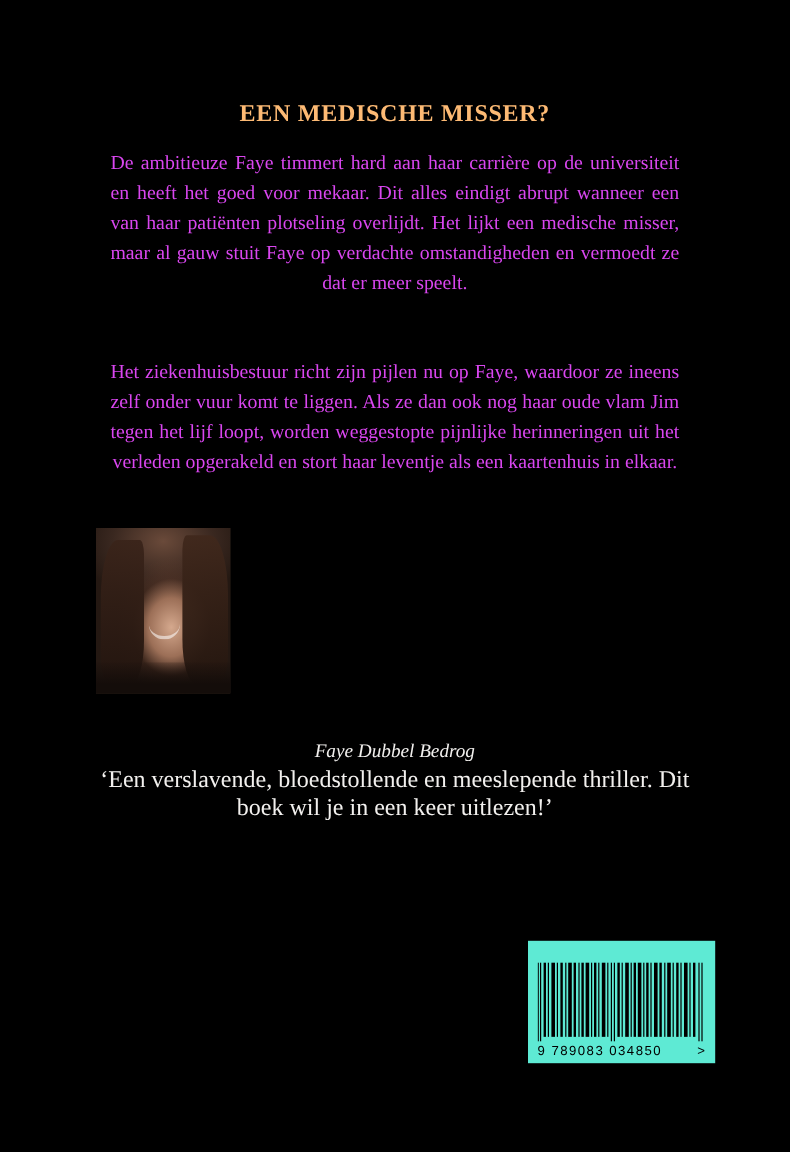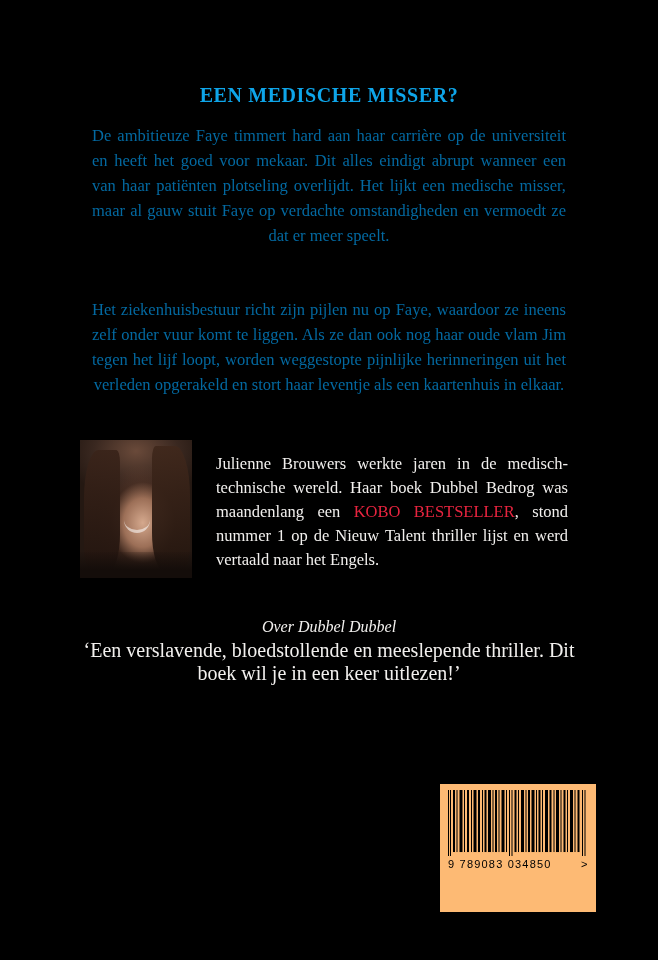--- a/index.html
+++ b/index.html
@@ -17,38 +17,38 @@
   .page {
     position: relative;
     width: 658px;
     height: 960px;
     background: #000000;
   }
 
   
   .heading {
     text-align: center;
-    color: #0ea5e9;
+    color: #fdba74;
     font-family: "Liberation Serif", serif;
     font-weight: bold;
     font-size: 20px;
     letter-spacing: 0.6px;
   }
   #heading-1 { position: absolute; left: 0; right: 0; top: 84px; }
   #heading-2 { position: absolute; left: 0; right: 0; top: 258px; }
 
   
   .body-par {
     position: absolute;
     left: 92px;
     width: 474px;
     text-align: center;
     font-size: 16.5px;
     line-height: 25px;
-    color: #0369a1;
+    color: #d946ef;
     text-align: justify;
     text-align-last: center;
   }
   #par-1 { top: 123px; }
   #par-2 { top: 297px; }
 
   
   .author-photo {
     position: absolute;
     left: 80px;
@@ -139,23 +139,23 @@
     line-height: 22px;
     margin-top: 1px;
   }
 
   
   .barcode-box {
     position: absolute;
     left: 440px;
     top: 784px;
     width: 156px;
-    height: 128px;
-    background: #fdba74;
-    padding: 6px 8px 2px 8px;
+    height: 102px;
+    background: #5eead4;
+    padding: 18px 8px 2px 8px;
     box-sizing: border-box;
   }
   .bars {
     height: 66px;
     width: 100%;
     display: block;
   }
   .barcode-digits {
     display: flex;
     justify-content: space-between;
@@ -183,26 +183,23 @@
 
   <div class="author-photo">
     <div class="photo-inner">
       <div class="photo-hair-l"></div>
       <div class="photo-hair-r"></div>
       <div class="photo-smile"></div>
       <div class="photo-shirt"></div>
     </div>
   </div>
 
-  <div class="author-text">
-    <span>Julienne Brouwers werkte jaren in de medisch-technische wereld. Haar boek Dubbel Bedrog was maandenlang een </span><span class="kobo">KOBO BESTSELLER</span><span>, stond nummer 1 op de Nieuw Talent thriller lijst en werd vertaald naar het Engels.</span>
-  </div>
 
   <div class="quote-block" id="quote-1">
-    <div class="quote-over">Over Dubbel Dubbel</div>
+    <div class="quote-over">Faye Dubbel Bedrog</div>
     <div class="quote-text">‘Een verslavende, bloedstollende en meeslepende thriller. Dit boek wil je in een keer uitlezen!’</div>
   </div>
 
   <div class="quote-block" id="quote-2">
   </div>
 
   <div class="barcode-box">
     <svg class="bars" viewBox="0 0 280 100" preserveAspectRatio="none">
       <rect x="0" y="0" width="2" height="100" fill="#000"></rect>
       <rect x="4" y="0" width="2" height="100" fill="#000"></rect>

